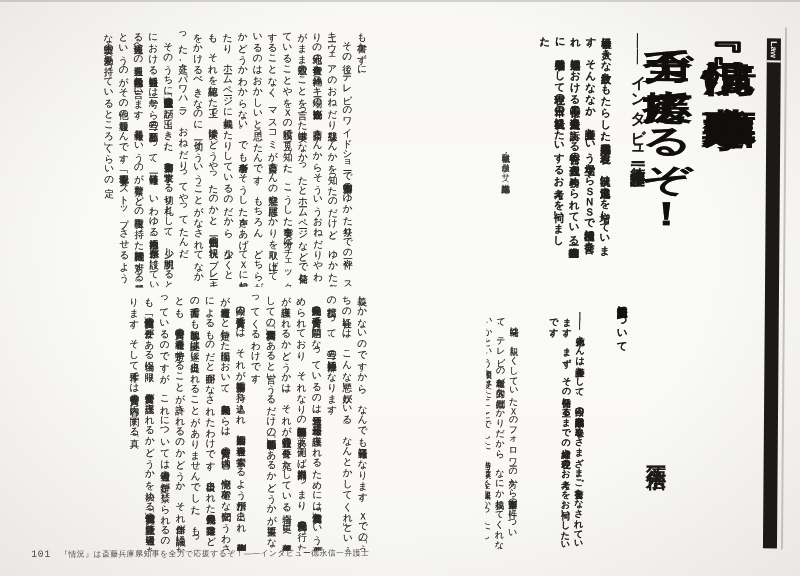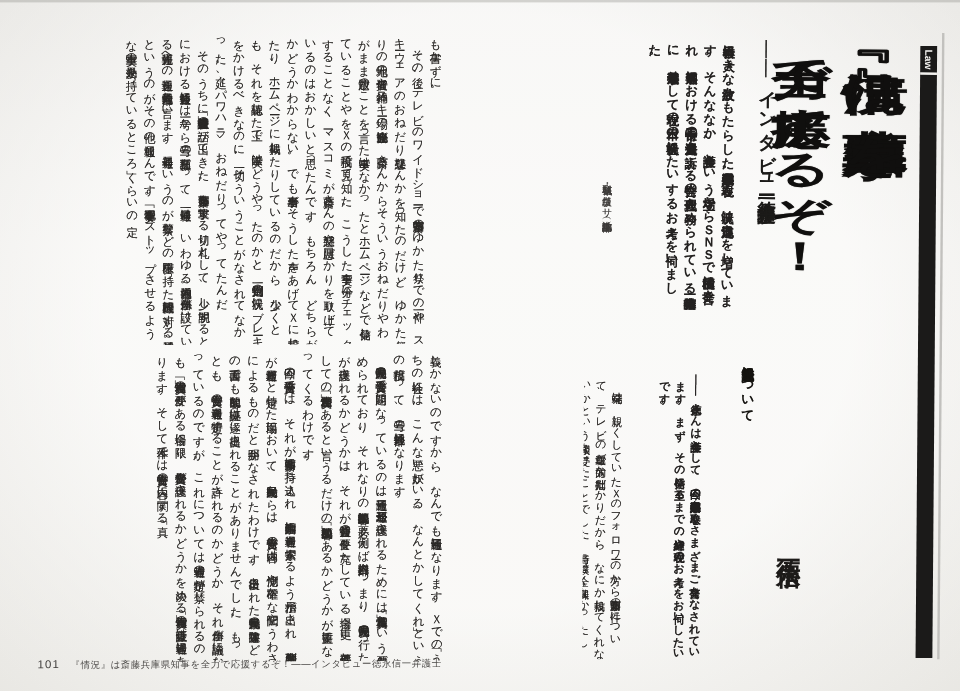--- a/index.html
+++ b/index.html
@@ -30,21 +30,21 @@
   .gothic{font-family:"Liberation Sans","DejaVu Sans",sans-serif;}
 
   
   .body-block{font-size:9.6px;line-height:14.9px;color:#2a2826;overflow:hidden;}
   .block-1{right:60px;top:26px;height:261px;width:350px;}
   .block-2{right:60px;top:290px;height:261px;width:340px;line-height:15.2px;}
   .footer-left{
     position:absolute;left:30px;top:548px;display:flex;align-items:baseline;gap:9px;
     font-family:"Liberation Sans","DejaVu Sans",sans-serif;color:#4a4846;
   }
-  .folio{font-size:9.5px;letter-spacing:1px;color:#3c3a38;}
+  .folio{font-size:9.5px;letter-spacing:1px;color:#3c3a38;font-family:Liberation Mono, monospace;}
   .running-title{font-size:7.8px;letter-spacing:.5px;}
 
   
   .law-bar{position:absolute;right:21px;top:37px;width:14px;height:510px;background:#1b1a19;}
   .law-tag{
     writing-mode:vertical-rl;height:24px;width:14px;box-sizing:border-box;
     border-bottom:2px solid #f2f1ee;color:#f5f4f1;
     font-family:"Liberation Sans","DejaVu Sans",sans-serif;font-size:8.5px;font-weight:bold;
     display:flex;align-items:center;justify-content:center;
   }

